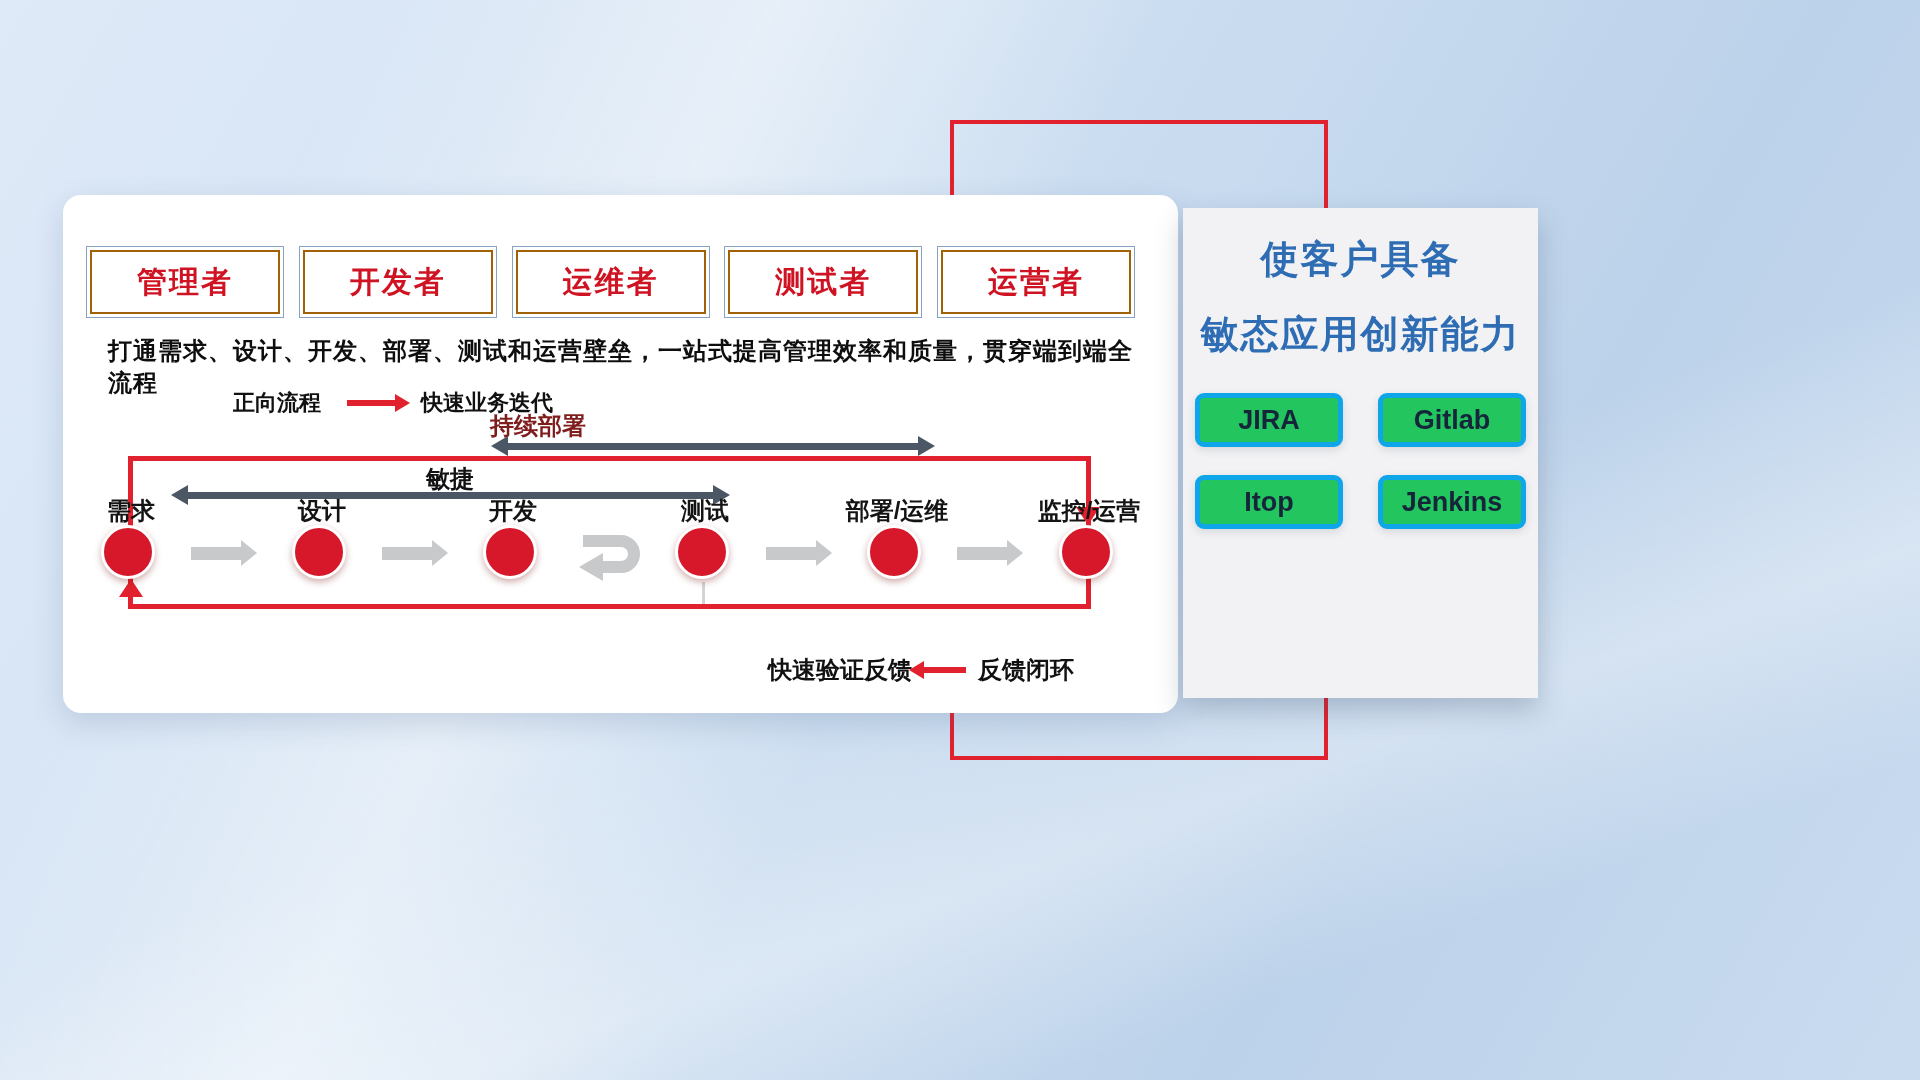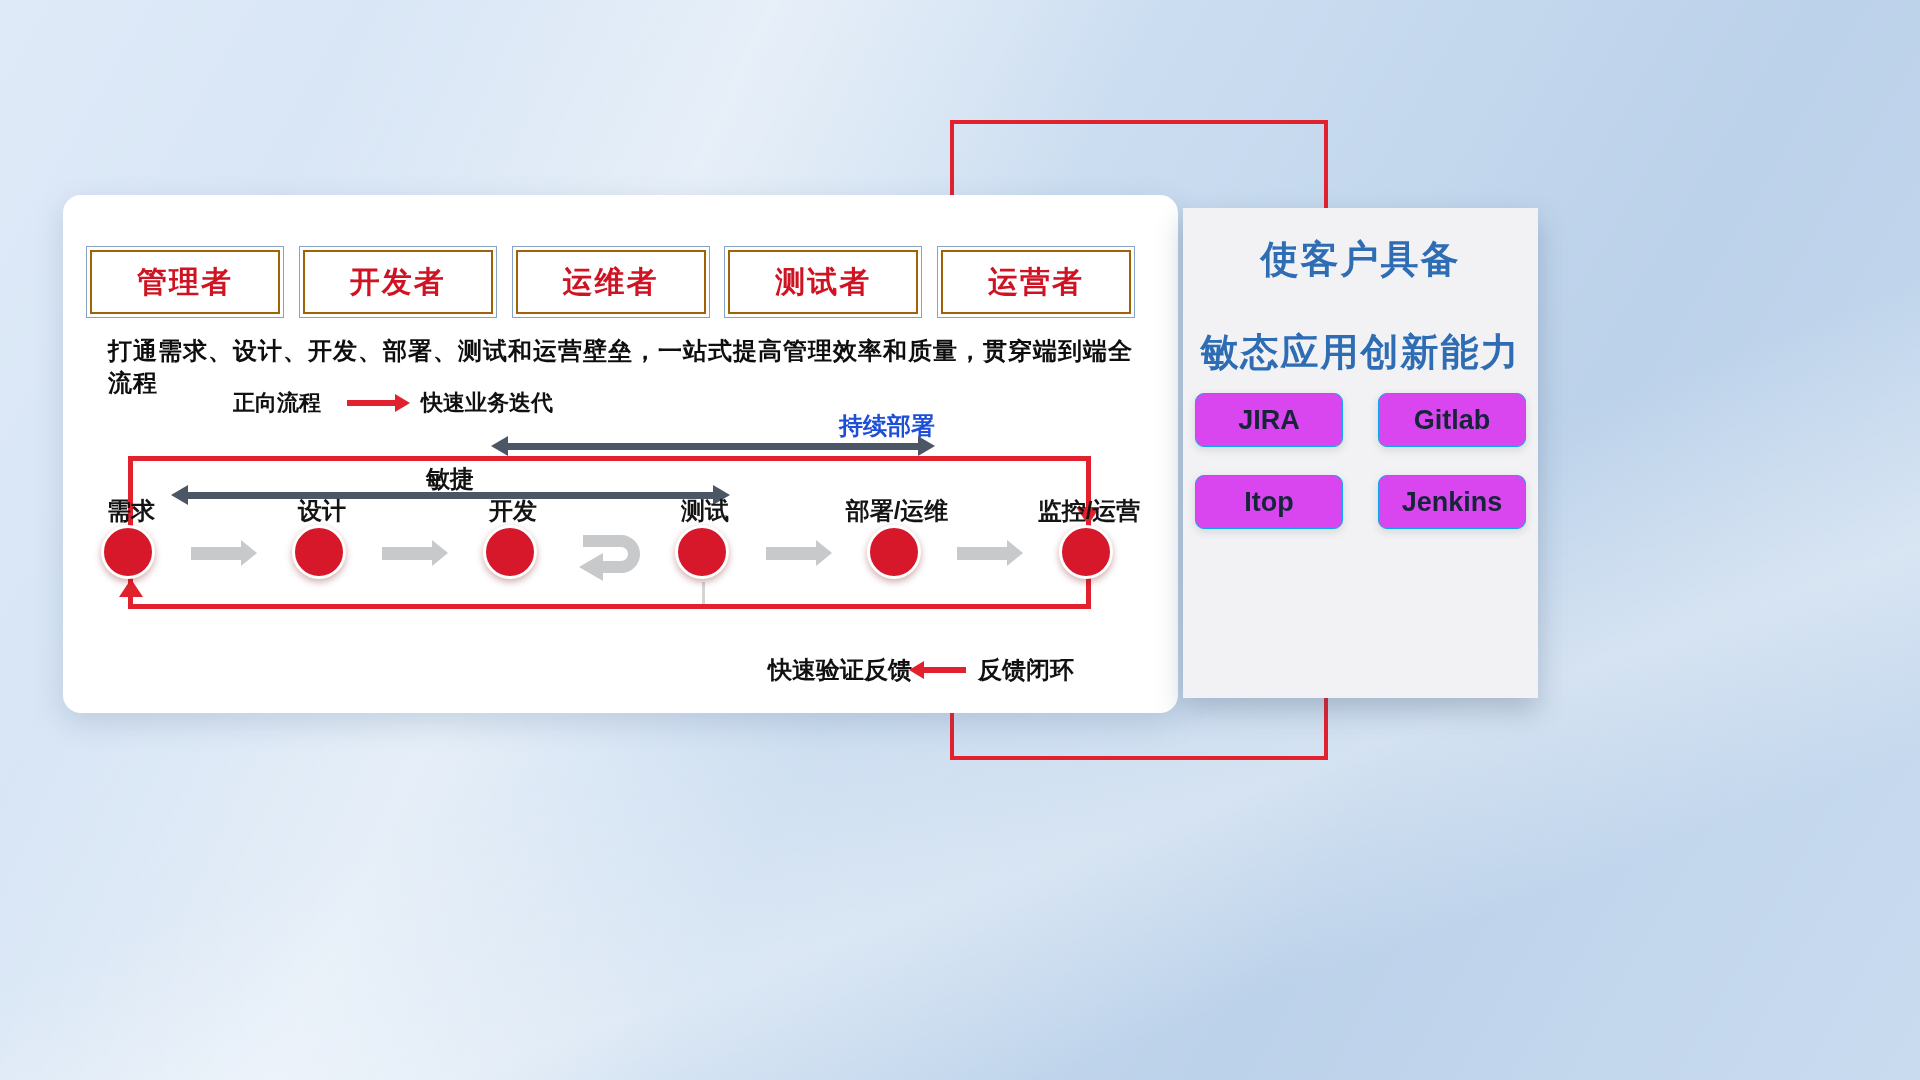--- a/index.html
+++ b/index.html
@@ -34,22 +34,22 @@
     font-size:24px; font-weight:bold; color:#0e0e0e; letter-spacing:1px; }
 
   
   .legend-forward { position:absolute; left:170px; top:193px; display:flex;
     align-items:center; gap:26px; font-size:22px; font-weight:bold; color:#111; z-index:3; }
   .arrow-right-red { width:48px; height:6px; background:#e2212e; position:relative; }
   .arrow-right-red::after { content:''; position:absolute; right:-15px; top:-6px;
     border-left:15px solid #e2212e; border-top:9px solid transparent; border-bottom:9px solid transparent; }
 
   
-  .cd-label { position:absolute; left:427px; top:215px; width:445px; text-align:right;
-    font-size:24px; font-weight:bold; color:#1d4ed8; z-index:3; }
+  .cd-label { position:absolute; left:427px; top:215px; width:445px; text-align:left;
+    font-size:24px; font-weight:bold; color:#7f1d1d; z-index:3; }
   .cd-arrow { position:absolute; left:445px; top:248px; width:410px; z-index:3; }
   .agile-label { position:absolute; left:107px; top:268px; width:560px; text-align:center;
     font-size:24px; font-weight:bold; color:#111; z-index:3; }
   .agile-arrow { position:absolute; left:125px; top:297px; width:525px; z-index:3; }
   .darrow { height:7px; background:#4c5766; position:relative; }
   .darrow::before { content:''; position:absolute; left:-17px; top:-7px;
     border-right:17px solid #4c5766; border-top:10px solid transparent; border-bottom:10px solid transparent; }
   .darrow::after { content:''; position:absolute; right:-17px; top:-7px;
     border-left:17px solid #4c5766; border-top:10px solid transparent; border-bottom:10px solid transparent; }
 
@@ -83,24 +83,24 @@
   .arrow-left-red { width:42px; height:6px; background:#e2212e; position:relative; }
   .arrow-left-red::before { content:''; position:absolute; left:-15px; top:-6px;
     border-right:15px solid #e2212e; border-top:9px solid transparent; border-bottom:9px solid transparent; }
 
   
   .panel { position:absolute; left:1183px; top:208px; width:355px; height:490px;
     background:#f2f2f4; box-shadow:0 12px 26px rgba(55,75,105,.28); z-index:3; }
   .panel-title-line { text-align:center; color:#2e6db4; font-weight:bold;
     font-size:38px; letter-spacing:2px; }
   .ptl1 { margin-top:26px; }
-  .ptl2 { margin-top:42px; }
+  .ptl2 { margin-top:24px; }
   .tools { position:absolute; left:12px; top:185px; width:331px;
     display:flex; flex-wrap:wrap; gap:28px 22px; justify-content:space-between; }
-  .tool { width:148px; height:54px; background:#d946ef; border:1px solid #0ea5e9; border-radius:9px;
+  .tool { width:148px; height:54px; background:#22c55e; border:5px solid #0ea5e9; border-radius:9px;
     box-shadow:0 3px 8px rgba(40,55,80,.14); display:flex; align-items:center; justify-content:center;
     font-size:27px; font-weight:bold; color:#16253a; }
   .tool-wide { width:331px; }
 </style>
 </head>
 <body>
 
 <div class="canvas">
 
   <div class="red-frame"></div>

